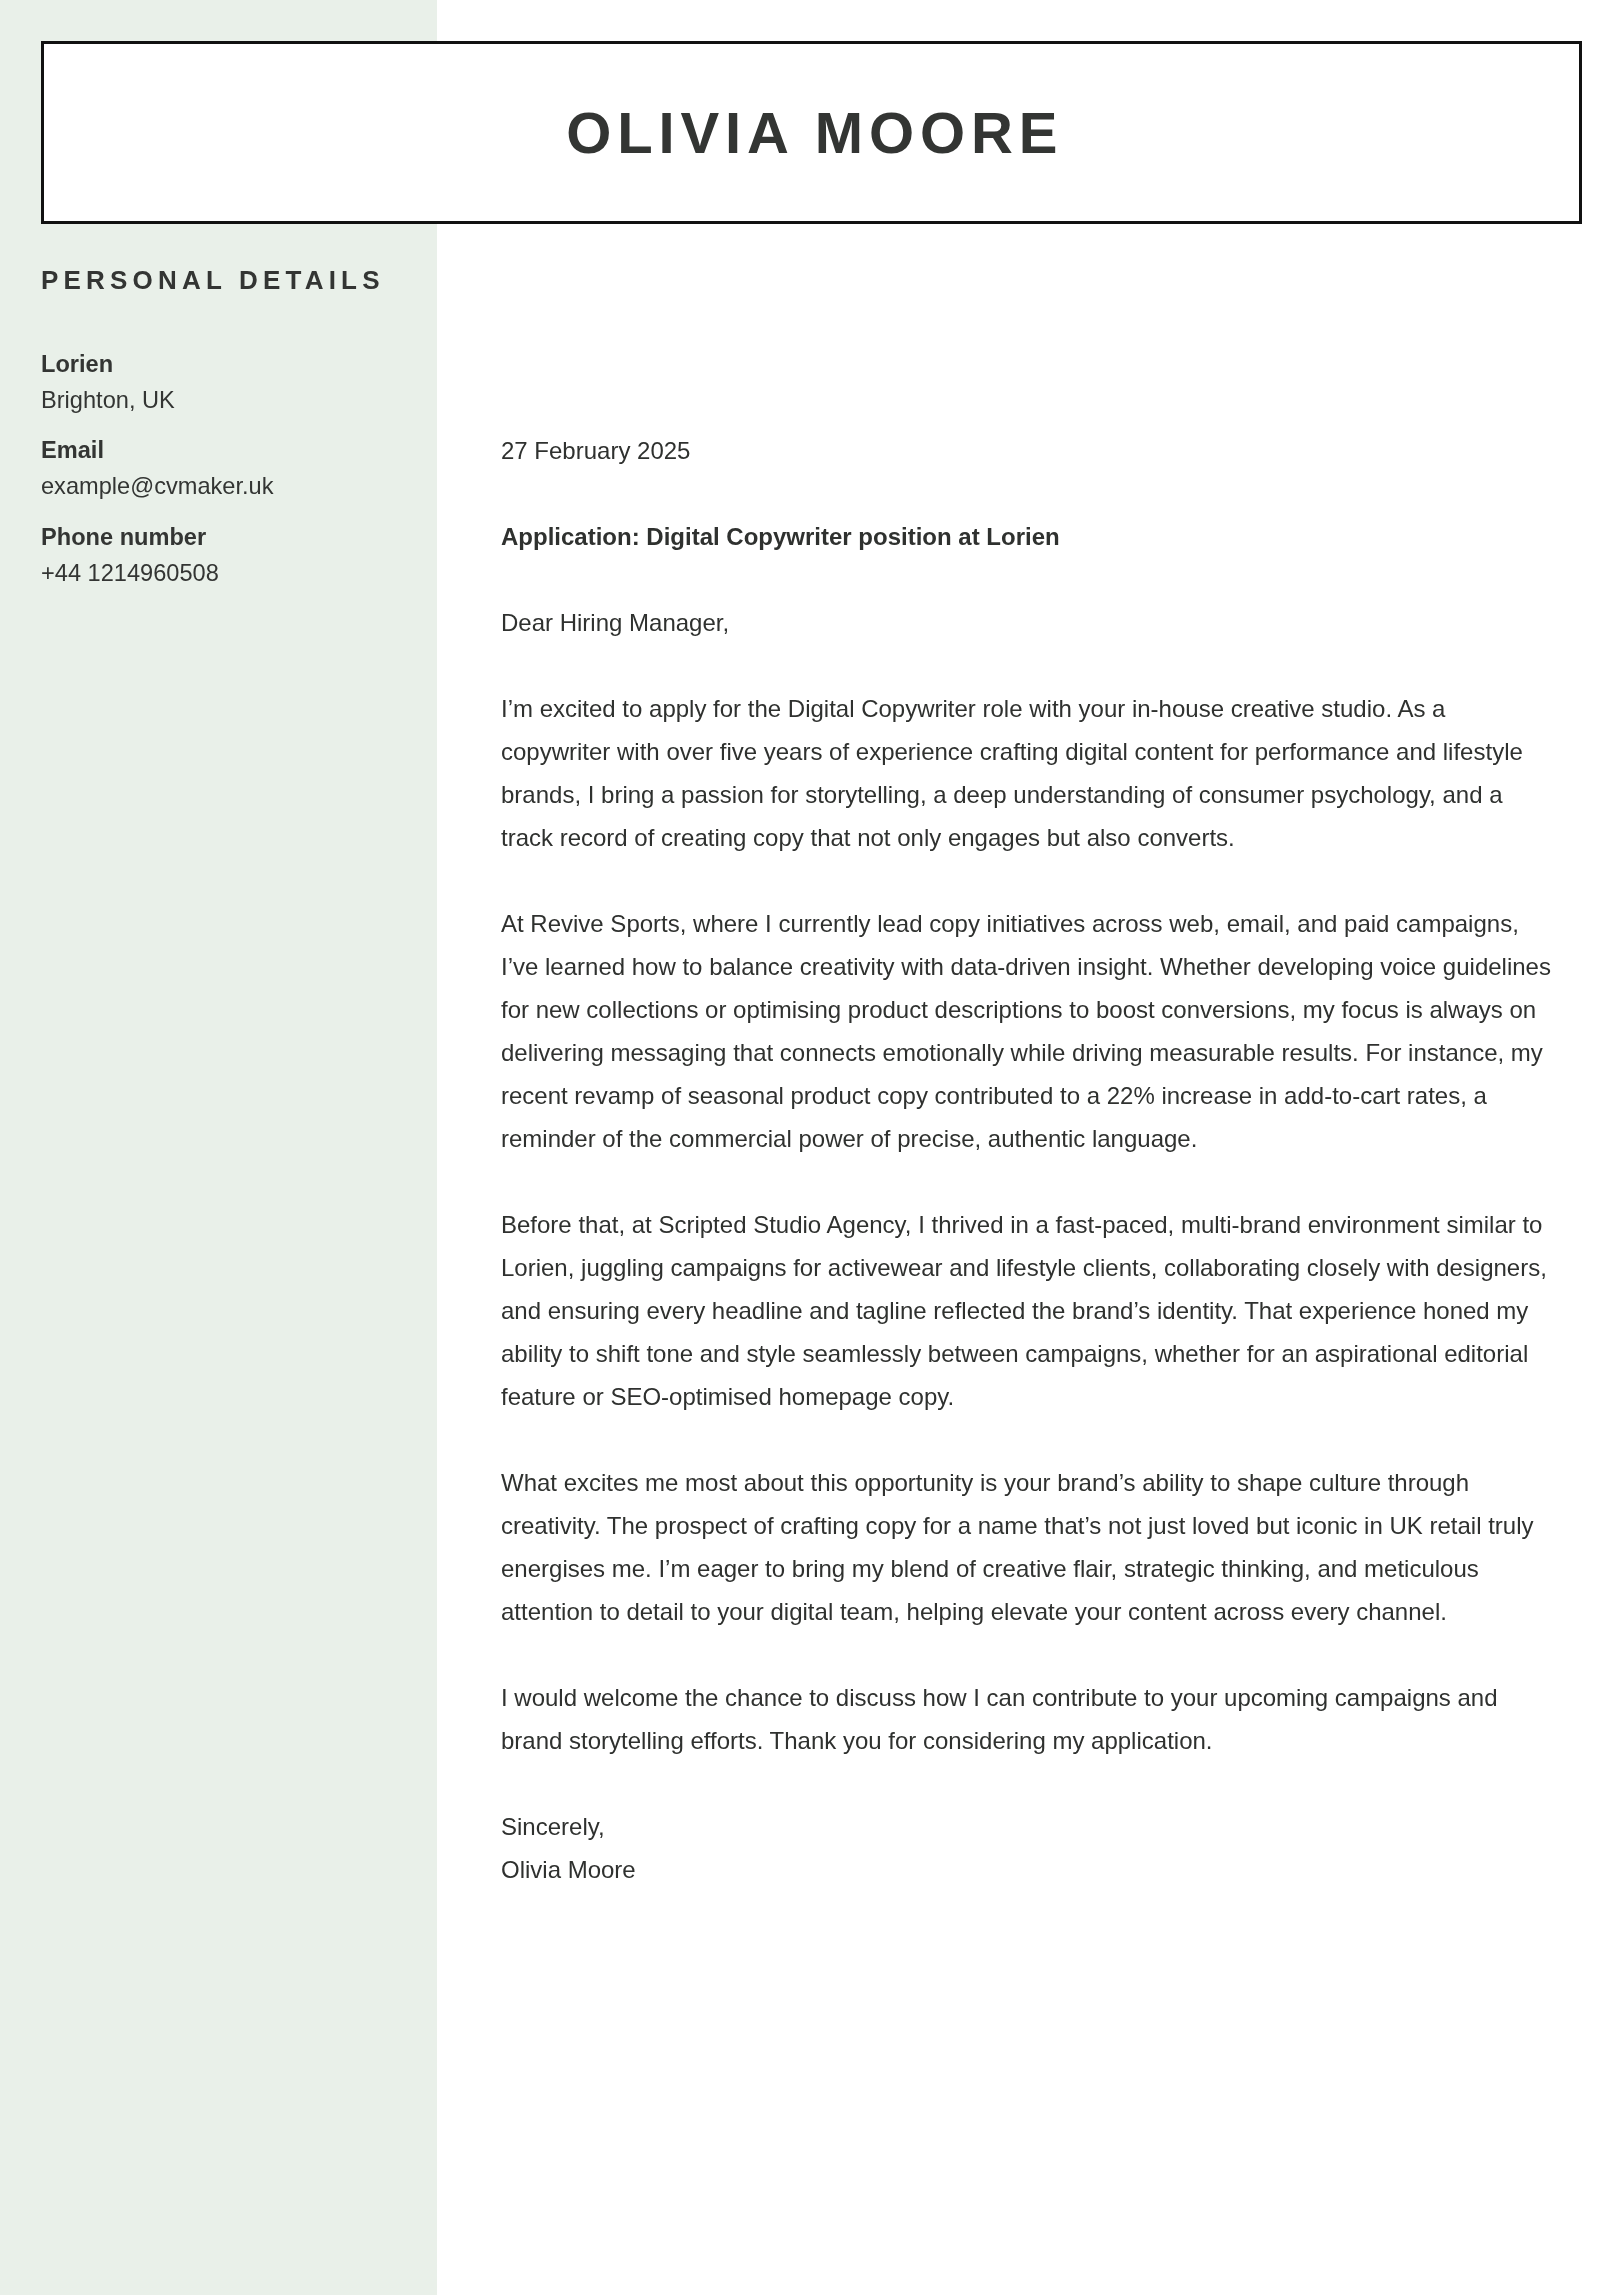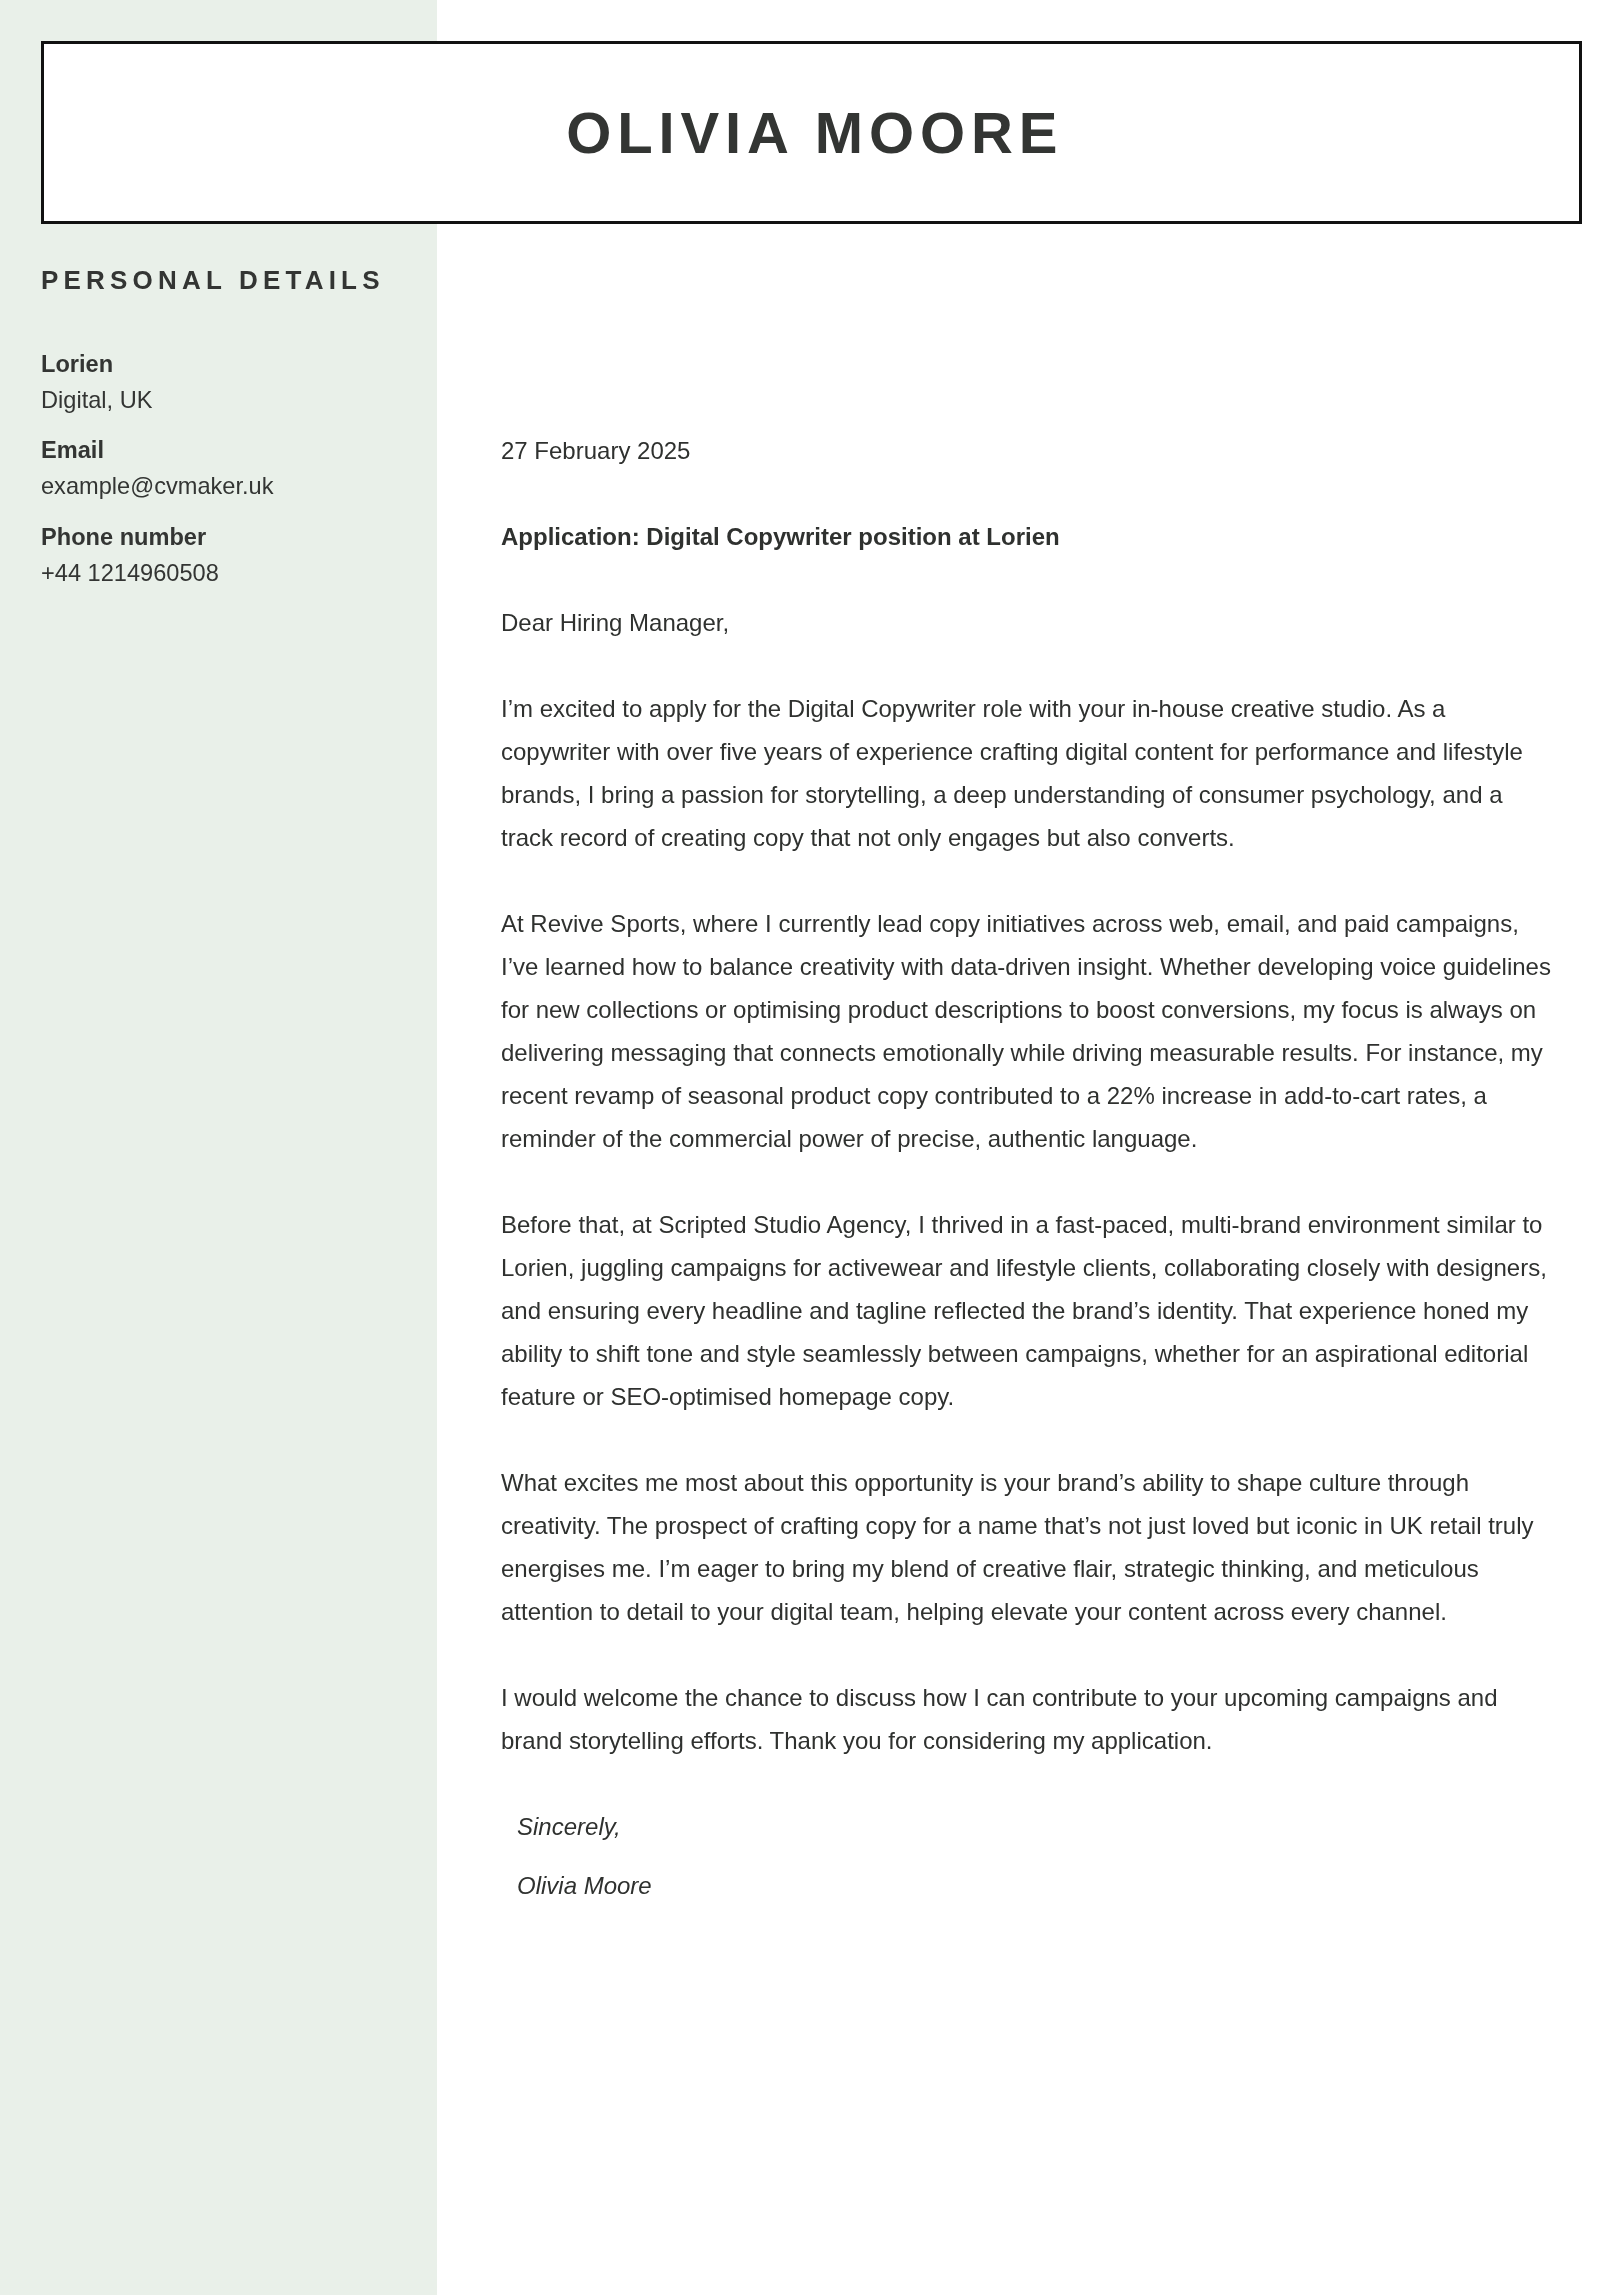--- a/index.html
+++ b/index.html
@@ -28,37 +28,37 @@
   .pd-list { position: absolute; left: 41px; top: 347px; width: 380px; }
   .pd-item { margin-bottom: 14.4px; }
   .pd-label { font-size: 23.6px; font-weight: bold; line-height: 35px; color: #333533; }
   .pd-value { font-size: 23.6px; line-height: 37px; color: #333533; }
   .letter {
     position: absolute; left: 501px; top: 429px; width: 1060px;
     font-size: 24px; line-height: 43px; color: #2f312f;
   }
   .letter p { margin: 0 0 43px 0; }
   .letter .subject { font-weight: bold; }
-  .letter .closing { margin: 16px; font-style: italic; }
+  .letter .closing { margin: 0; }
 </style>
 </head>
 <body>
 
 <div class="sidebar"></div>
 
 <div class="header-box">
   <div class="name">OLIVIA MOORE</div>
 </div>
 
 <div class="pd-title">PERSONAL DETAILS</div>
 
 <div class="pd-list">
   <div class="pd-item">
     <div class="pd-label">Lorien</div>
-    <div class="pd-value">Digital, UK</div>
+    <div class="pd-value">Brighton, UK</div>
   </div>
   <div class="pd-item">
     <div class="pd-label">Email</div>
     <div class="pd-value">example@cvmaker.uk</div>
   </div>
   <div class="pd-item">
     <div class="pd-label">Phone number</div>
     <div class="pd-value">+44 1214960508</div>
   </div>
 </div>

